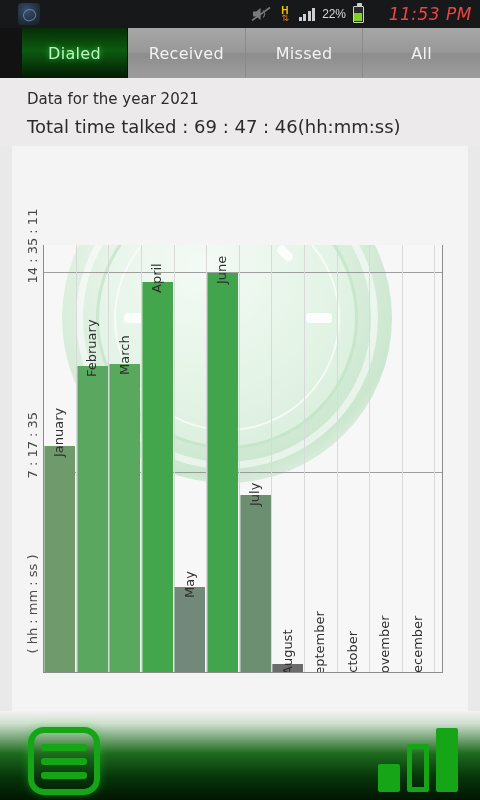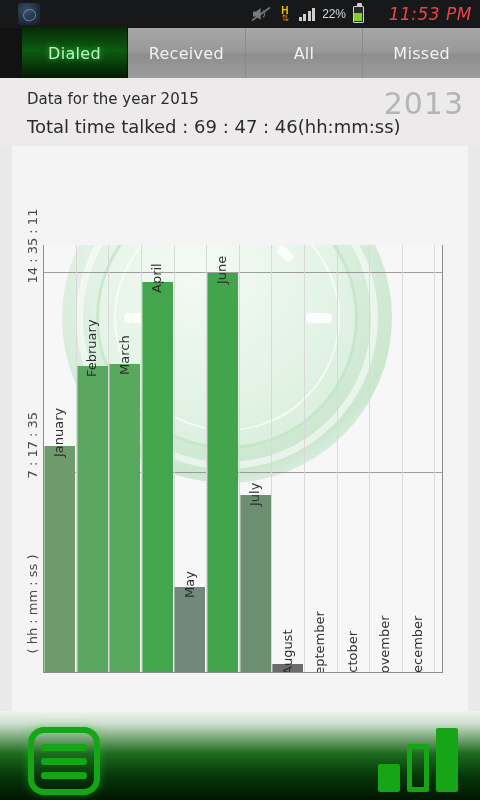--- a/index.html
+++ b/index.html
@@ -226,28 +226,27 @@
           <i></i>
         </span>
 
       <span id="clock">11:53 PM</span>
     </div>
   </div>
 
   <div id="tabbar">
     <div class="tab active">Dialed</div>
     <div class="tab">Received</div>
+    <div class="tab">Missed</div>
     <div class="tab">All</div>
-    <div class="tab">Missed</div>
   </div>
 
   <div id="header">
-    <div id="hdr-line1">Data for the year 2015</div>
+    <div id="hdr-line1">Data for the year 2021</div>
     <div id="hdr-line2">Total time talked : 69 : 47 : 46(hh:mm:ss)</div>
-    <div id="hdr-year">2013</div>
   </div>
 
   <div id="chart-card">
     <div class="ylabel" id="ylab-top">14 : 35 : 11</div>
     <div class="ylabel" id="ylab-mid">7 : 17 : 35</div>
     <div class="ylabel" id="ylab-unit">( hh : mm : ss )</div>
 
     <div id="plot">
       <div id="watermark">
         <div class="ring r1"></div>

